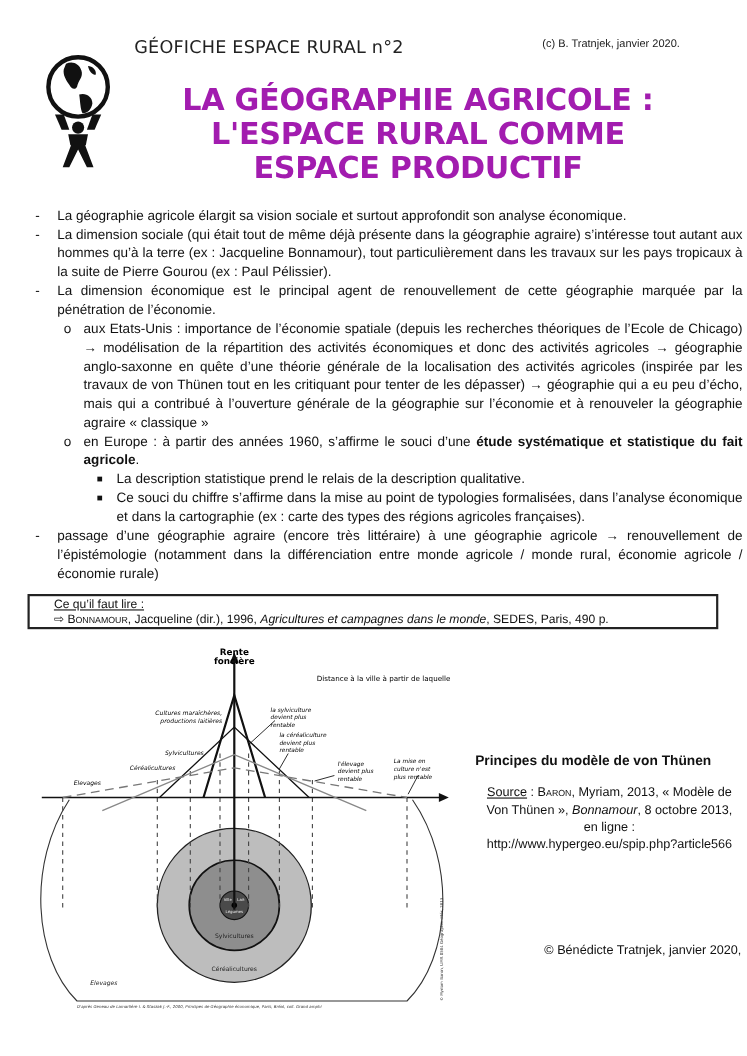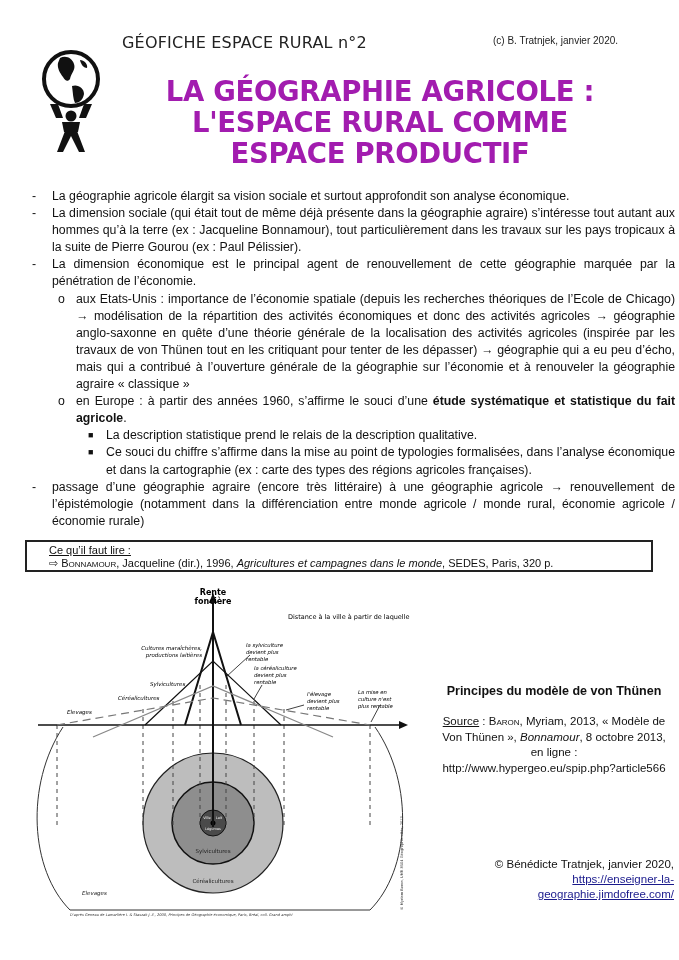--- a/index.html
+++ b/index.html
@@ -16,21 +16,21 @@
     .lvl3 { padding-left: 76px; }
     .marker { position: absolute; top: 0; }
     .lvl1 .marker { left: 2px; }
     .lvl2 .marker { left: 28px; }
     .lvl3 .marker { left: 58px; font-size: 9px; }
     .bold { font-weight: bold; }
     .reading-box { left: 25px; top: 540px; width: 628px; height: 32px; border: 2px solid #222; box-sizing: border-box; padding: 2px 22px; font-size: 11px; line-height: 13px; }
     .reading-box .lbl { text-decoration: underline; }
     .smallcaps { font-variant: small-caps; }
     .diagram { left: 30px; top: 585px; width: 390px; height: 335px; }
-    .caption-title { left: 432px; top: 684px; width: 244px; text-align: center; font-size: 12.5px; font-weight: bold; color: #111; }
+    .caption-title { left: 432px; top: 684px; width: 244px; font-size: 12.5px; font-weight: bold; color: #111; }
     .caption-source { left: 428px; top: 714px; width: 252px; text-align: center; font-size: 11.5px; line-height: 15.5px; color: #111; }
     .caption-source .u { text-decoration: underline; }
     .credit { left: 440px; top: 857px; width: 234px; text-align: right; font-size: 11.5px; line-height: 15px; color: #111; }
     .credit a { color: #1a1a8c; text-decoration: underline; }
   </style>
 </head>
 <body>
 
 <div class="abs header-left">GÉOFICHE ESPACE RURAL n°2</div>
 <div class="abs header-right">(c) B. Tratnjek, janvier 2020.</div>
@@ -87,21 +87,21 @@
   <div class="item lvl1">
     <span class="marker">-</span>
     <span>passage d’une géographie agraire (encore très littéraire) à une géographie agricole → renouvellement de l’épistémologie (notamment dans la différenciation entre monde agricole / monde rural, économie agricole / économie rurale)</span>
   </div>
 </div>
 
 <div class="abs reading-box">
   <div class="lbl">Ce qu’il faut lire :</div>
   <div>
     <span>⇨</span>
-    <span class="smallcaps">Bonnamour</span><span>, Jacqueline (dir.), 1996, </span><i>Agricultures et campagnes dans le monde</i><span>, SEDES, Paris, 320 p.</span>
+    <span class="smallcaps">Bonnamour</span><span>, Jacqueline (dir.), 1996, </span><i>Agricultures et campagnes dans le monde</i><span>, SEDES, Paris, 490 p.</span>
   </div>
 </div>
 
 <div class="abs diagram">
   <svg width="390" height="335" viewBox="0 0 390 335" font-family="DejaVu Sans, sans-serif" font-style="italic">
 
     <path d="M33,142 C-5,200 0,285 40,325 L340,325 C380,285 385,200 345,142" fill="#fff" stroke="#333" stroke-width="1"></path>
 
     <circle cx="183" cy="238" r="70" fill="#bdbdbd" stroke="#222" stroke-width="1.2"></circle>
     <circle cx="183" cy="238" r="41" fill="#8e8e8e" stroke="#111" stroke-width="1.5"></circle>
@@ -173,14 +173,13 @@
 <div class="abs caption-title">Principes du modèle de von Thünen</div>
 <div class="abs caption-source">
   <div><span class="u">Source</span><span> : </span><span class="smallcaps">Baron</span><span>, Myriam, 2013, « Modèle de</span></div>
   <div><span>Von Thünen », </span><i>Bonnamour</i><span>, 8 octobre 2013,</span></div>
   <div>en ligne :</div>
   <div>http://www.hypergeo.eu/spip.php?article566</div>
 </div>
 
 <div class="abs credit">
   <div>© Bénédicte Tratnjek, janvier 2020,</div>
-  <a><span>https://enseigner-la-</span><br><span>geographie.jimdofree.com/</span></a>
 </div>
 
 </body></html>

